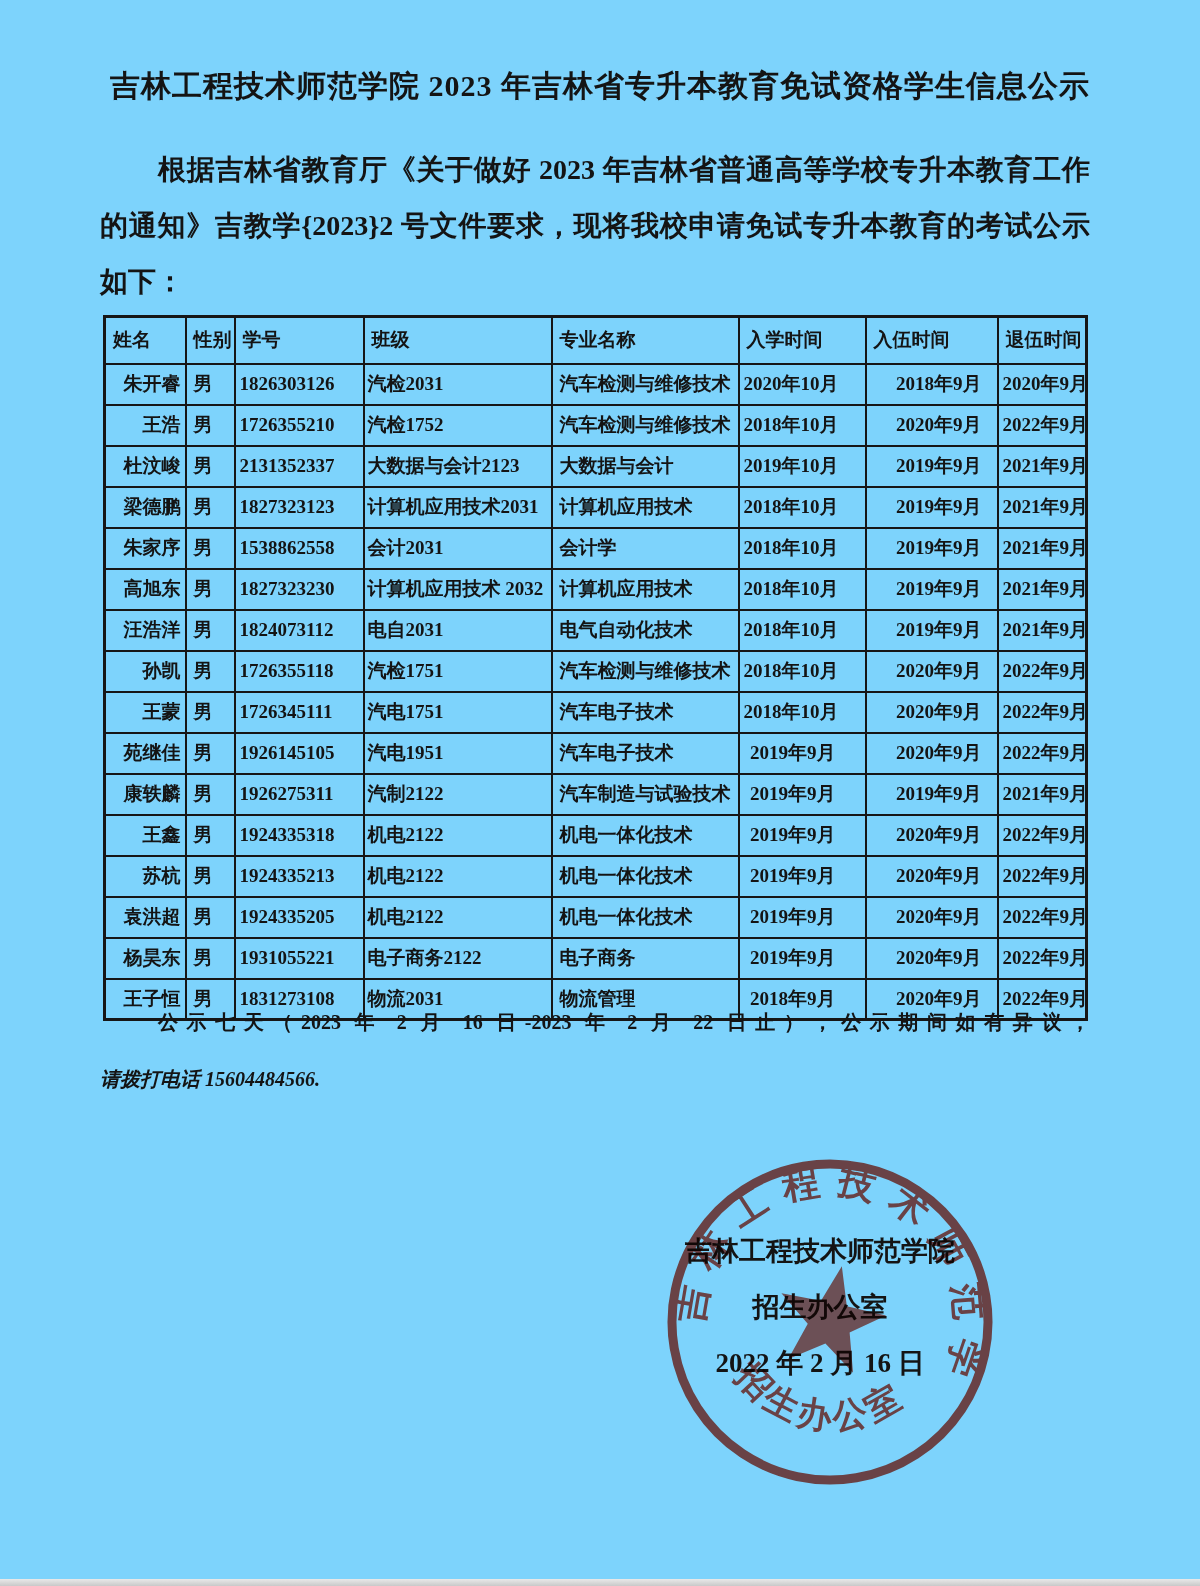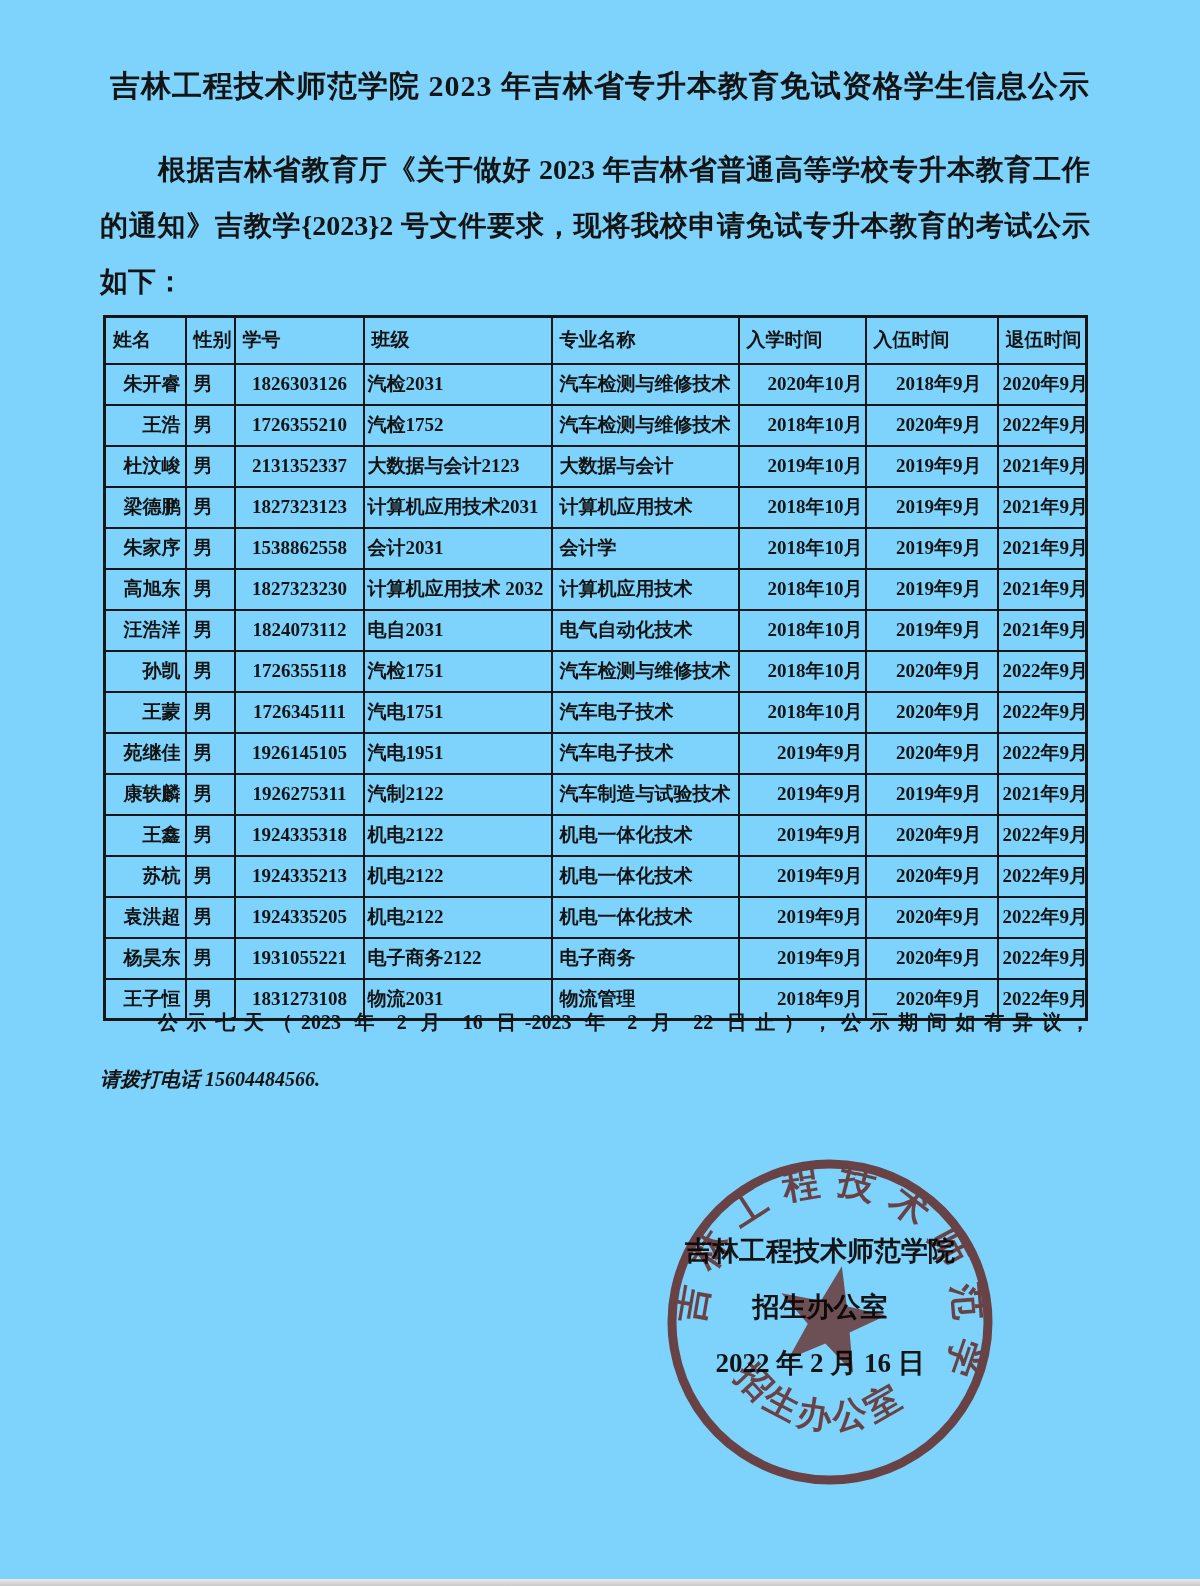--- a/index.html
+++ b/index.html
@@ -37,24 +37,24 @@
     overflow:hidden; white-space:nowrap;
     padding:0 4px;
   }
   .student-table th { height:47px; text-align:left; padding-left:7px; font-size:19px; }
   .student-table td { height:41px; }
   .c0 { width:81px; }  .c1 { width:49px; }  .c2 { width:129px; }
   .c3 { width:188px; } .c4 { width:187px; } .c5 { width:127px; }
   .c6 { width:132px; } .c7 { width:89px; }
   td.col0 { text-align:right; padding-left:9px; }
   td.col1 { text-align:left; padding-left:7px; }
-  td.col2 { text-align:center; padding-right:3px; }
+  td.col2 { text-align:left; padding-right:3px; }
   td.col3 { text-align:left; padding-left:3px; }
   td.col4 { text-align:left; padding-left:7px;margin-top:44px; }
-  td.col5 { text-align:right; padding-right:2px; }
+  td.col5 { text-align:right; padding-right:29px; }
   td.col6 { text-align:right; padding-right:15px; }
   td.col7 { text-align:right; padding-right:6px; }
   .notice {
     position:absolute; top:994px; left:100px; width:990px;
     font-size:20px; font-weight:700; line-height:57px;
   }
   .notice .line-just { text-align:justify; text-align-last:justify; text-indent:58px; }
   .notice .line-last { text-align:left;font-style:italic; }
   .signature {
     position:absolute; left:655px; top:1236px; width:330px;

